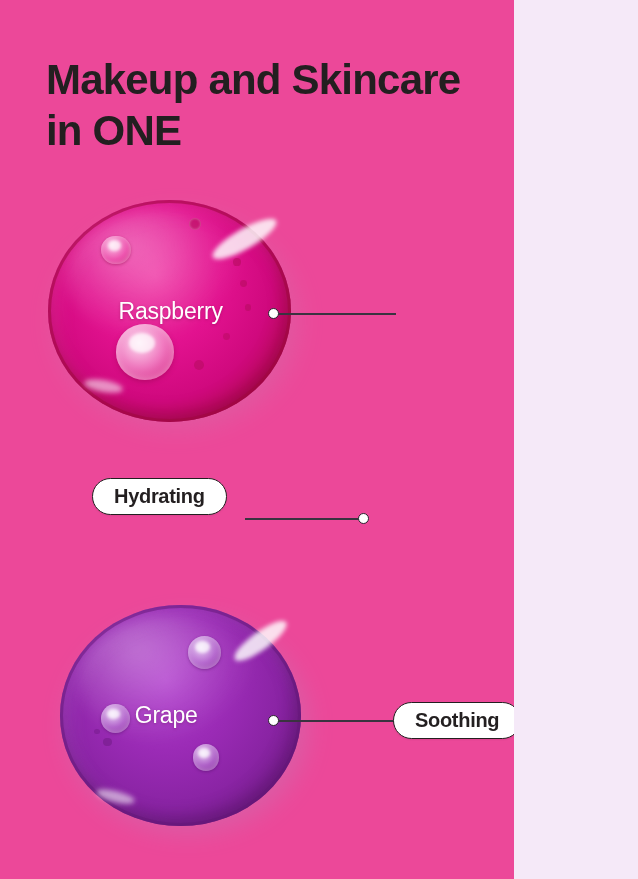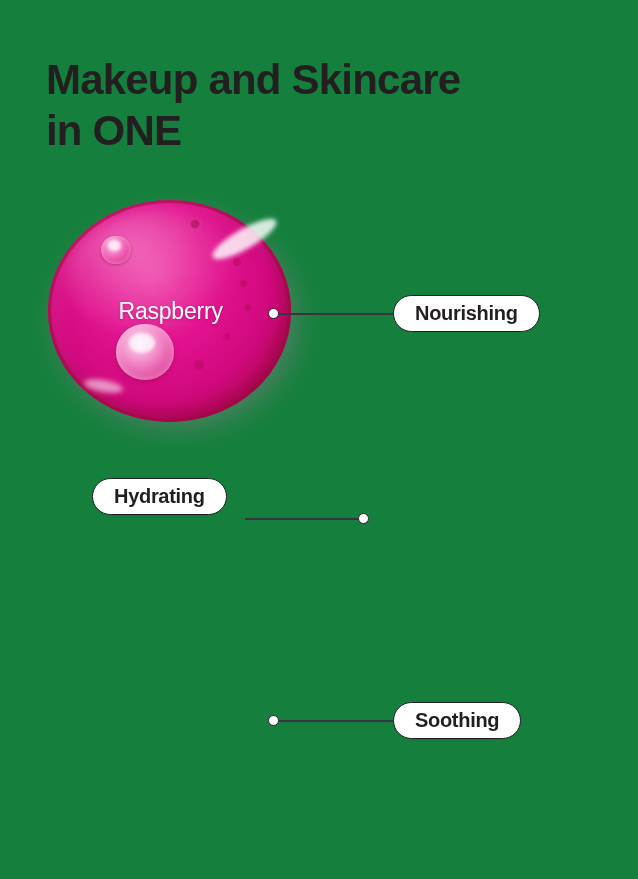--- a/index.html
+++ b/index.html
@@ -11,23 +11,23 @@
   }
 
   body {
     background: #f5e9f8;
     font-family: "Liberation Sans", sans-serif;
     position: relative;
   }
 
   #stage {
     position: relative;
-    width: 638px;
+    width: 514px;
     height: 879px;
-    background: #15803d;
+    background: #ec4899;
     overflow: hidden;
   }
 
   
   #title {
     position: absolute;
     left: 46px;
     top: 54px;
     width: 530px;
     font-size: 42px;
@@ -217,24 +217,56 @@
     <div class="microbub" style="left:76%; top:26%; width:3.4%; height:3.6%; background:rgba(176,10,86,0.5);"></div>
     <div class="microbub" style="left:79%; top:36%; width:3%; height:3.2%; background:rgba(176,10,86,0.48);"></div>
     <div class="microbub" style="left:81%; top:47%; width:2.6%; height:2.8%; background:rgba(176,10,86,0.45);"></div>
     <div class="microbub" style="left:60%; top:72%; width:4.2%; height:4.4%; background:rgba(176,10,86,0.45);"></div>
     <div class="microbub" style="left:72%; top:60%; width:3%; height:3.2%; background:rgba(176,10,86,0.4);"></div>
 
     <div class="drop-label" style="left:29%; top:44%;">Raspberry</div>
   </div>
 
 
+  <div class="droplet" id="d-grape" style="left:60px; top:605px; width:241px; height:221px;">
+
+    <div class="shadow" style="background:#b28cc4;"></div>
+
+    <div class="body" style="background:
+            radial-gradient(ellipse at 44% 34%, #b13fcd 0%, #9b2bb6 34%, #8a24a4 60%, #6d1a80 88%, #5b1669 100%);">
+      <div class="sheen"></div>
+    </div>
+
+    <div class="rim" style="box-shadow: inset 0 0 0 3px rgba(100,22,120,0.5),
+                            inset -5px -7px 16px rgba(80,16,96,0.55),
+                            inset 7px 8px 20px rgba(215,150,235,0.20);"></div>
+
+    <div class="streak" style="left:70%; top:12%; width:26%; height:8%; transform:rotate(-36deg);"></div>
+    <div class="streak2" style="left:15%; top:84%; width:16%; height:5%; transform:rotate(14deg);"></div>
+
+    <div class="bub" style="left:53%; top:14%; width:14%; height:15%;
+                background: radial-gradient(circle at 40% 34%, rgba(240,220,250,0.9) 0%, rgba(190,130,215,0.6) 52%, rgba(110,25,130,0.6) 100%);
+                box-shadow: inset 0 0 6px rgba(255,255,255,0.45), 0 1px 3px rgba(70,10,90,0.4);"></div>
+
+    <div class="bub" style="left:17%; top:45%; width:12%; height:13%;
+                background: radial-gradient(circle at 40% 34%, rgba(240,220,250,0.9) 0%, rgba(190,130,215,0.6) 52%, rgba(110,25,130,0.6) 100%);
+                box-shadow: inset 0 0 6px rgba(255,255,255,0.45), 0 1px 3px rgba(70,10,90,0.4);"></div>
+
+    <div class="bub" style="left:55%; top:63%; width:11%; height:12%;
+                background: radial-gradient(circle at 40% 34%, rgba(240,220,250,0.9) 0%, rgba(190,130,215,0.6) 52%, rgba(110,25,130,0.6) 100%);
+                box-shadow: inset 0 0 6px rgba(255,255,255,0.45), 0 1px 3px rgba(70,10,90,0.4);"></div>
+
+    <div class="microbub" style="left:18%; top:60%; width:3.4%; height:3.6%; background:rgba(110,25,130,0.5);"></div>
+    <div class="microbub" style="left:14%; top:56%; width:2.4%; height:2.6%; background:rgba(110,25,130,0.42);"></div>
+
+    <div class="drop-label" style="left:31%; top:44%;">Grape</div>
+  </div>
 
   <div class="anchor-dot" style="left:268px; top:308px;"></div>
   <div class="leader" style="left:276px; top:313px; width:120px;"></div>
-  <div class="pill" style="left:393px; top:295px;">Nourishing</div>
 
   <div class="anchor-dot" style="left:358px; top:513px;"></div>
   <div class="leader" style="left:245px; top:518px; width:118px;"></div>
   <div class="pill" style="left:92px; top:478px;">Hydrating</div>
 
   <div class="anchor-dot" style="left:268px; top:715px;"></div>
   <div class="leader" style="left:276px; top:720px; width:120px;"></div>
   <div class="pill" style="left:393px; top:702px;">Soothing</div>
 
 </div>

